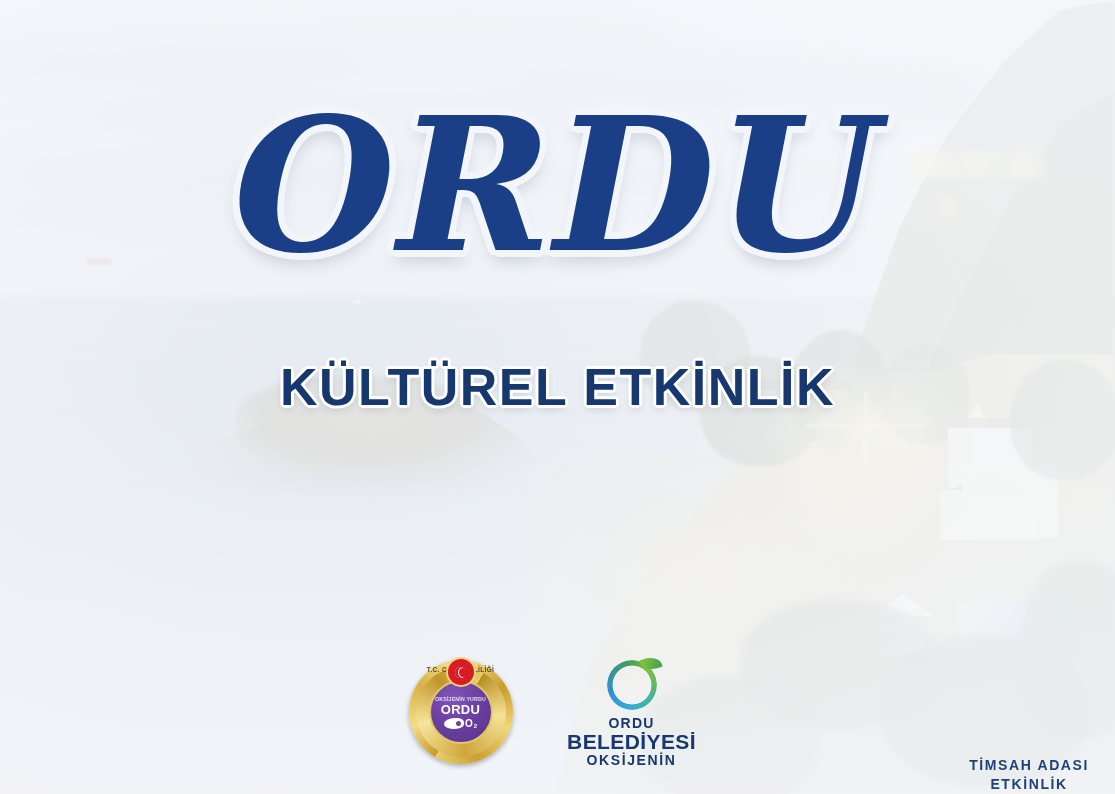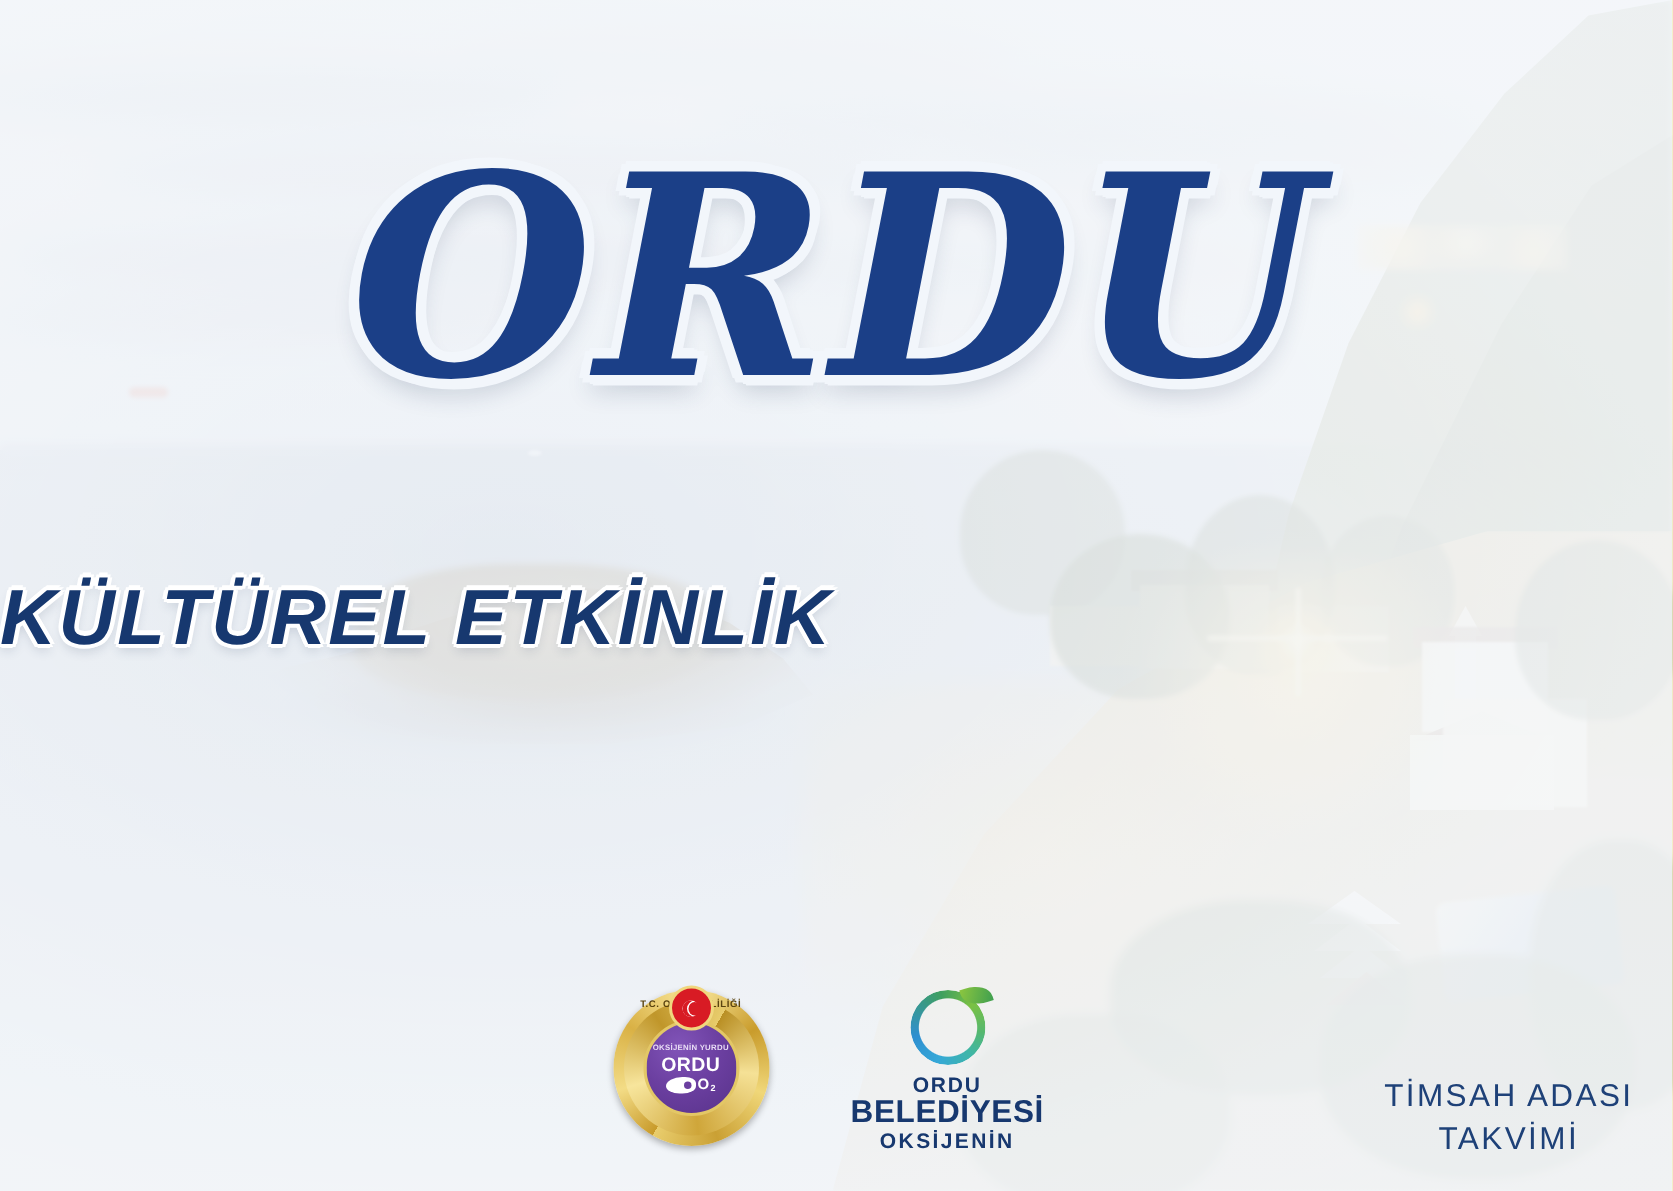--- a/index.html
+++ b/index.html
@@ -2,21 +2,21 @@
 <html><head>
 <meta charset="utf-8">
 <style>
   html,body{margin:0;padding:0;background:#fff;}
   body{font-family:"Liberation Sans", sans-serif;}
 
   .poster{
     position:relative;
     width:1115px;height:794px;
     overflow:hidden;
-    background:#fde047;
+    background:#f9a8d4;
   }
 
   
   .photo{position:absolute;inset:0;overflow:hidden;}
   .photo > div{position:absolute;}
 
   
   .sky{left:0;top:0;width:100%;height:330px;
     background:linear-gradient(180deg,#d7dce8 0%,#d9dee9 30%,#dfe3ec 60%,#e2e6ed 100%);}
   
@@ -150,31 +150,30 @@
     -webkit-text-stroke:0px;
     text-shadow:
       -6px 0 0 #f2f6fb, 6px 0 0 #f2f6fb, 0 -6px 0 #f2f6fb, 0 6px 0 #f2f6fb,
       -5px -5px 0 #f2f6fb, 5px -5px 0 #f2f6fb, -5px 5px 0 #f2f6fb, 5px 5px 0 #f2f6fb,
       -7px 2px 0 #f2f6fb, 7px -2px 0 #f2f6fb, 2px 7px 0 #f2f6fb, -2px -7px 0 #f2f6fb,
       0 10px 16px rgba(40,60,95,.22);
   }
 
   .subtitle{
     position:absolute;left:0;right:0;top:358px;
-    text-align:left;
+    text-align:center;
     font-family:"Liberation Sans", sans-serif;
-    font-weight:700;font-style:italic;
+    font-weight:700;
     font-size:52px;line-height:1.12;
     letter-spacing:1.5px;
     color:#17386f;
     text-shadow:
       -3px 0 0 #fff, 3px 0 0 #fff, 0 -3px 0 #fff, 0 3px 0 #fff,
       -2px -2px 0 #fff, 2px -2px 0 #fff, -2px 2px 0 #fff, 2px 2px 0 #fff,
       0 4px 8px rgba(40,60,95,.2);
-    margin-top: 25px;
   }
   .subtitle .l2{display:block;}
 
   .month{
     position:absolute;left:0;right:0;top:540px;
     text-align:center;
     font-family:"DejaVu Serif", serif;
     font-weight:700;font-style:italic;
     font-size:74px;line-height:1;
     letter-spacing:1px;
@@ -228,22 +227,22 @@
             mask:radial-gradient(circle,transparent 54%,#000 56%);}
   .muni-leaf{position:absolute;right:-4px;top:-3px;width:20px;height:13px;
     background:linear-gradient(120deg,#8cc63f,#3f9f4f);
     border-radius:0 80% 0 80%;transform:rotate(-18deg);}
   .muni-txt{text-align:center;color:#17386f;line-height:1.05;}
   .muni-l1{font-size:14px;font-weight:700;letter-spacing:1.2px;}
   .muni-l2{font-size:21px;font-weight:700;letter-spacing:.4px;}
   .muni-l3{font-size:14px;font-weight:700;letter-spacing:1.6px;}
 
   
-  .caption{position:absolute;right:26px;bottom:20px;text-align:center;
-    color:#1e4178;font-weight:400;font-size:21px;line-height:1.35;letter-spacing:1.6px;}
+  .caption{position:absolute;right:26px;bottom:0;text-align:center;
+    color:#1e4178;font-weight:700;font-size:14px;line-height:1.35;letter-spacing:1.6px;}
   .caption .c2l{display:block;}
 </style>
 </head>
 <body>
 
 <div class="poster">
 
   <div class="photo">
     <div class="sky"></div>
     <div class="cloud c1"></div>
@@ -349,17 +348,17 @@
           <div class="muni-l1">ORDU</div>
           <div class="muni-l2">BELEDİYESİ</div>
           <div class="muni-l3">OKSİJENİN</div>
         </div>
       </div>
 
     </div>
 
     <div class="caption">
       <span class="c1l">TİMSAH ADASI</span>
-      <span class="c2l">TAKVİMİ</span>
+      <span class="c2l">ETKİNLİK</span>
     </div>
 
   </div>
 </div>
 
 </body></html>

